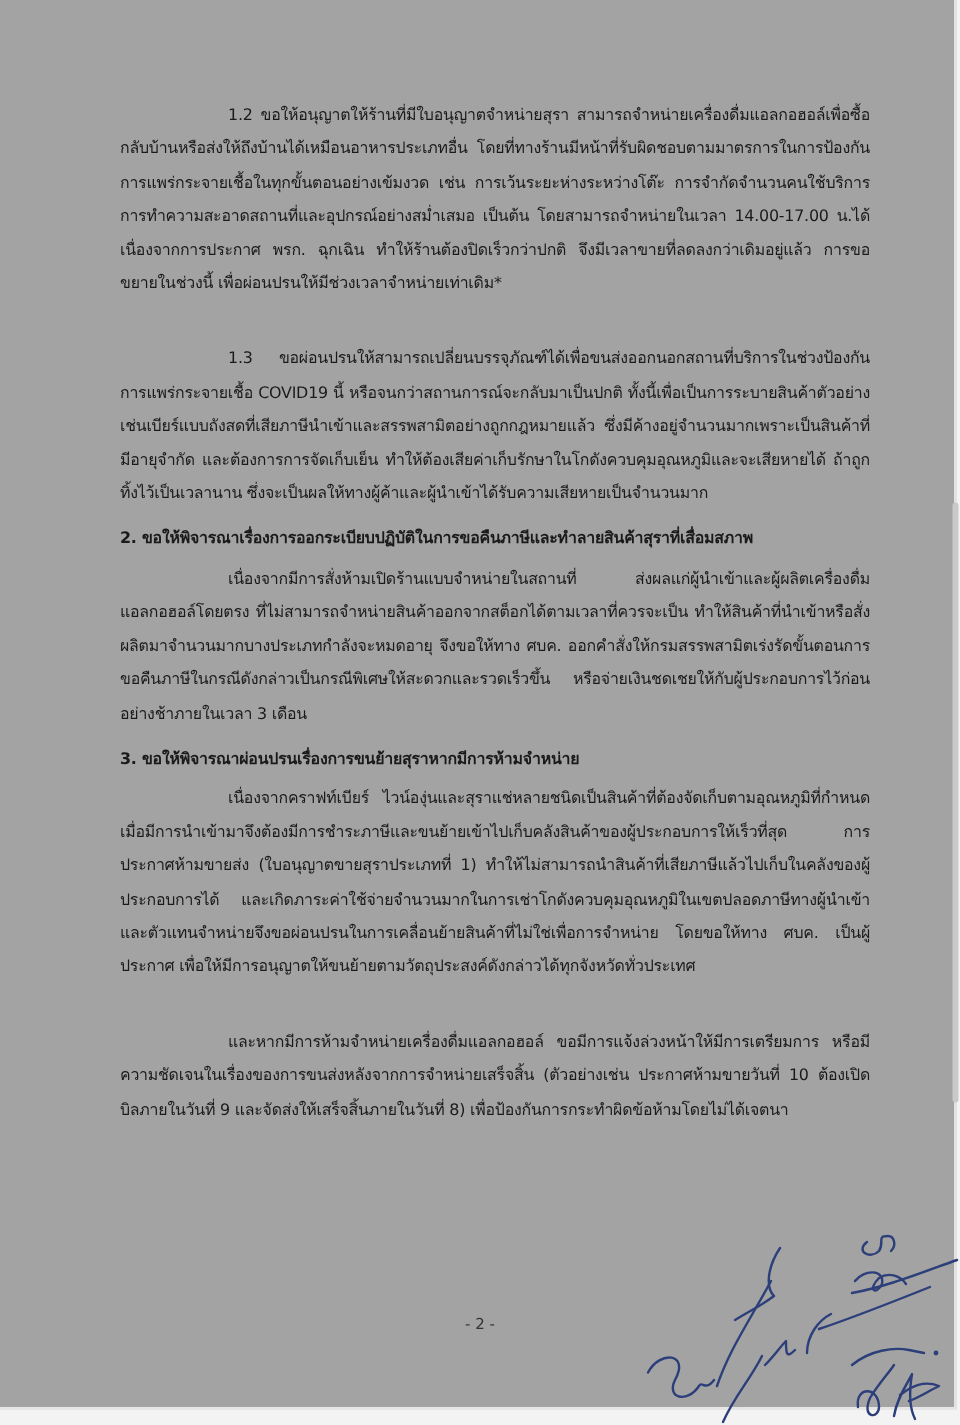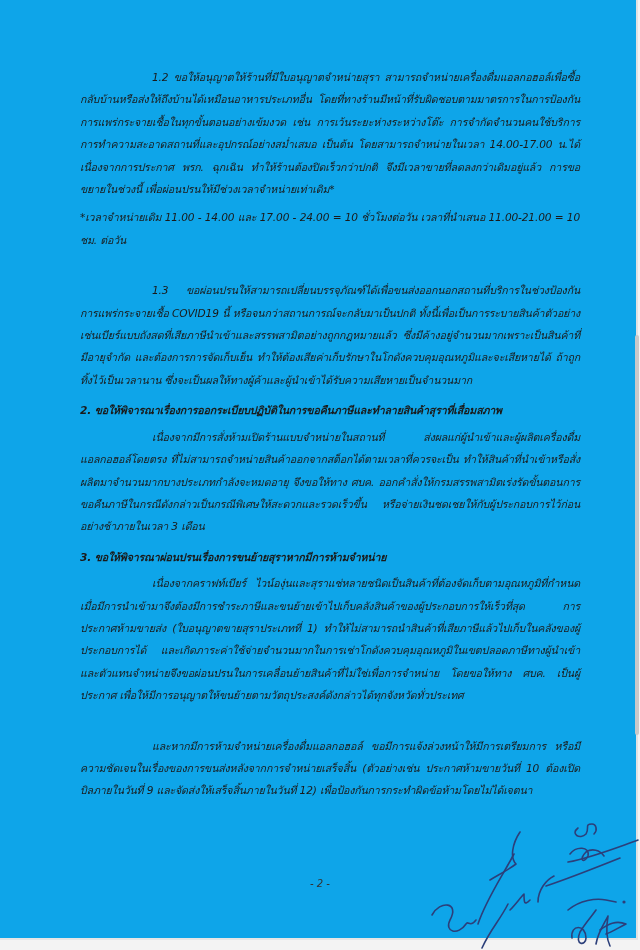--- a/index.html
+++ b/index.html
@@ -6,24 +6,23 @@
     body {
       width: 640px; height: 950px; overflow: hidden;
       background: #f3f3f3;
       font-family: "DejaVu Sans", sans-serif;
       color: #1a1a1a;
       position: relative;
     }
     .page {
       position: absolute; left: 0; top: 0;
       width: 636px; height: 938px;
-      background: #0ea5e9;
+      background: #a3a3a3;
       border-right: 2px solid #e2e2e2;
       border-bottom: 2px solid #e6e6e6;
-      font-style: italic;
     }
     .scrollbar {
       position: absolute; right: 1px; top: 335px;
       width: 4px; height: 400px;
       background: #c9c9c9; border-radius: 2px;
     }
     .content {
       position: absolute; left: 80px; top: 66px; width: 500px;
       font-size: 10.6px; line-height: 22.4px;
       letter-spacing: -0.15px;
@@ -41,30 +40,29 @@
     .signatures {
       position: absolute; left: 420px; top: 820px; width: 220px; height: 130px;
     }
   </style>
 </head>
 <body>
 
 <div class="page">
   <div class="content">
     <p class="p indent">1.2 ขอให้อนุญาตให้ร้านที่มีใบอนุญาตจำหน่ายสุรา สามารถจำหน่ายเครื่องดื่มแอลกอฮอล์เพื่อซื้อกลับบ้านหรือส่งให้ถึงบ้านได้เหมือนอาหารประเภทอื่น โดยที่ทางร้านมีหน้าที่รับผิดชอบตามมาตรการในการป้องกันการแพร่กระจายเชื้อในทุกขั้นตอนอย่างเข้มงวด เช่น การเว้นระยะห่างระหว่างโต๊ะ การจำกัดจำนวนคนใช้บริการ การทำความสะอาดสถานที่และอุปกรณ์อย่างสม่ำเสมอ เป็นต้น โดยสามารถจำหน่ายในเวลา 14.00-17.00 น.ได้ เนื่องจากการประกาศ พรก. ฉุกเฉิน ทำให้ร้านต้องปิดเร็วกว่าปกติ จึงมีเวลาขายที่ลดลงกว่าเดิมอยู่แล้ว การขอขยายในช่วงนี้ เพื่อผ่อนปรนให้มีช่วงเวลาจำหน่ายเท่าเดิม*</p>
-    <p class="p gap">*เวลาจำหน่ายเดิม 11.00 - 14.00 และ 17.00 - 24.00 = 10 ชั่วโมงต่อวัน เวลาที่นำเสนอ 11.00-21.00 = 10 ชม. ต่อวัน</p>
 
     <p class="p indent gap2">1.3 ขอผ่อนปรนให้สามารถเปลี่ยนบรรจุภัณฑ์ได้เพื่อขนส่งออกนอกสถานที่บริการในช่วงป้องกันการแพร่กระจายเชื้อ COVID19 นี้ หรือจนกว่าสถานการณ์จะกลับมาเป็นปกติ ทั้งนี้เพื่อเป็นการระบายสินค้าตัวอย่างเช่นเบียร์แบบถังสดที่เสียภาษีนำเข้าและสรรพสามิตอย่างถูกกฎหมายแล้ว ซึ่งมีค้างอยู่จำนวนมากเพราะเป็นสินค้าที่มีอายุจำกัด และต้องการการจัดเก็บเย็น ทำให้ต้องเสียค่าเก็บรักษาในโกดังควบคุมอุณหภูมิและจะเสียหายได้ ถ้าถูกทิ้งไว้เป็นเวลานาน ซึ่งจะเป็นผลให้ทางผู้ค้าและผู้นำเข้าได้รับความเสียหายเป็นจำนวนมาก</p>
 
     <p class="p heading">2. ขอให้พิจารณาเรื่องการออกระเบียบปฏิบัติในการขอคืนภาษีและทำลายสินค้าสุราที่เสื่อมสภาพ</p>
     <p class="p indent">เนื่องจากมีการสั่งห้ามเปิดร้านแบบจำหน่ายในสถานที่ ส่งผลแก่ผู้นำเข้าและผู้ผลิตเครื่องดื่มแอลกอฮอล์โดยตรง ที่ไม่สามารถจำหน่ายสินค้าออกจากสต็อกได้ตามเวลาที่ควรจะเป็น ทำให้สินค้าที่นำเข้าหรือสั่งผลิตมาจำนวนมากบางประเภทกำลังจะหมดอายุ จึงขอให้ทาง ศบค. ออกคำสั่งให้กรมสรรพสามิตเร่งรัดขั้นตอนการขอคืนภาษีในกรณีดังกล่าวเป็นกรณีพิเศษให้สะดวกและรวดเร็วขึ้น หรือจ่ายเงินชดเชยให้กับผู้ประกอบการไว้ก่อน อย่างช้าภายในเวลา 3 เดือน</p>
 
     <p class="p heading">3. ขอให้พิจารณาผ่อนปรนเรื่องการขนย้ายสุราหากมีการห้ามจำหน่าย</p>
     <p class="p indent">เนื่องจากคราฟท์เบียร์ ไวน์องุ่นและสุราแช่หลายชนิดเป็นสินค้าที่ต้องจัดเก็บตามอุณหภูมิที่กำหนด เมื่อมีการนำเข้ามาจึงต้องมีการชำระภาษีและขนย้ายเข้าไปเก็บคลังสินค้าของผู้ประกอบการให้เร็วที่สุด การประกาศห้ามขายส่ง (ใบอนุญาตขายสุราประเภทที่ 1) ทำให้ไม่สามารถนำสินค้าที่เสียภาษีแล้วไปเก็บในคลังของผู้ประกอบการได้ และเกิดภาระค่าใช้จ่ายจำนวนมากในการเช่าโกดังควบคุมอุณหภูมิในเขตปลอดภาษีทางผู้นำเข้าและตัวแทนจำหน่ายจึงขอผ่อนปรนในการเคลื่อนย้ายสินค้าที่ไม่ใช่เพื่อการจำหน่าย โดยขอให้ทาง ศบค. เป็นผู้ประกาศ เพื่อให้มีการอนุญาตให้ขนย้ายตามวัตถุประสงค์ดังกล่าวได้ทุกจังหวัดทั่วประเทศ</p>
-    <p class="p indent gap2">และหากมีการห้ามจำหน่ายเครื่องดื่มแอลกอฮอล์ ขอมีการแจ้งล่วงหน้าให้มีการเตรียมการ หรือมีความชัดเจนในเรื่องของการขนส่งหลังจากการจำหน่ายเสร็จสิ้น (ตัวอย่างเช่น ประกาศห้ามขายวันที่ 10 ต้องเปิดบิลภายในวันที่ 9 และจัดส่งให้เสร็จสิ้นภายในวันที่ 12) เพื่อป้องกันการกระทำผิดข้อห้ามโดยไม่ได้เจตนา</p>
+    <p class="p indent gap2">และหากมีการห้ามจำหน่ายเครื่องดื่มแอลกอฮอล์ ขอมีการแจ้งล่วงหน้าให้มีการเตรียมการ หรือมีความชัดเจนในเรื่องของการขนส่งหลังจากการจำหน่ายเสร็จสิ้น (ตัวอย่างเช่น ประกาศห้ามขายวันที่ 10 ต้องเปิดบิลภายในวันที่ 9 และจัดส่งให้เสร็จสิ้นภายในวันที่ 8) เพื่อป้องกันการกระทำผิดข้อห้ามโดยไม่ได้เจตนา</p>
   </div>
 
   <div class="page-number">- 2 -</div>
 
   <div class="signatures">
     <svg width="220" height="130" viewBox="0 0 220 130">
       <g fill="none" stroke="#2c3f7a" stroke-width="1.6" stroke-linecap="round" stroke-linejoin="round">
 
         <path d="M 12 95 C 20 80, 40 82, 30 100 C 24 112, 38 116, 46 104 C 48 100, 50 108, 56 100"></path>
         <path d="M 58 104 C 66 80, 80 60, 94 34"></path>

